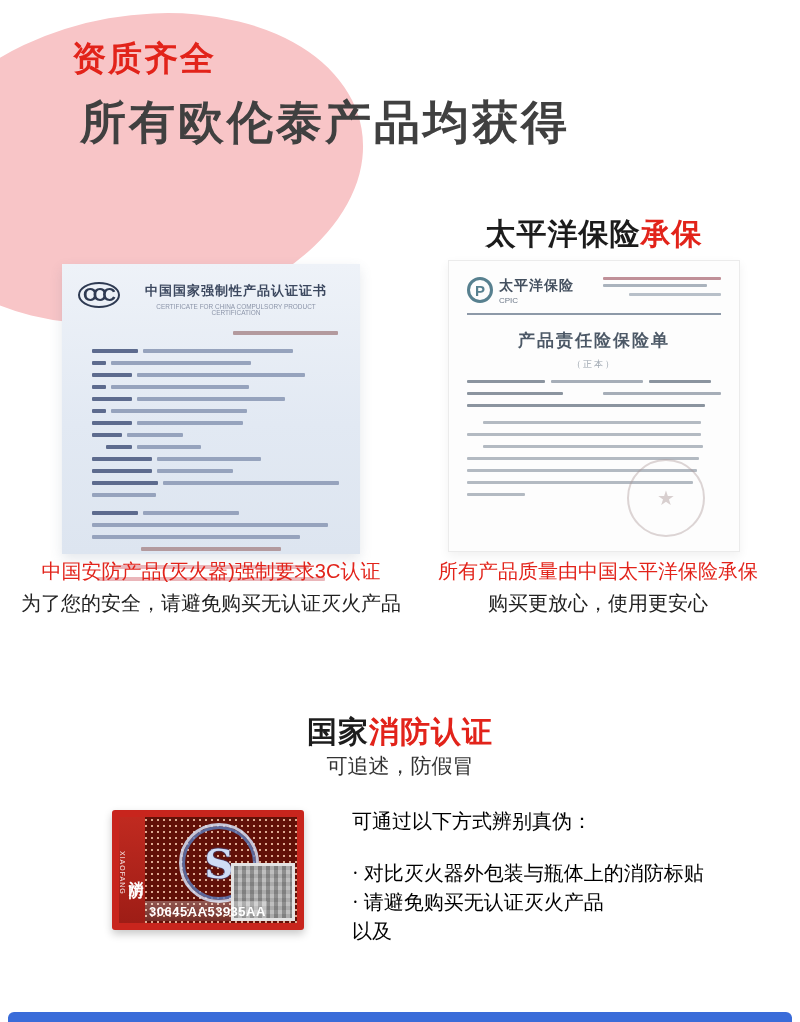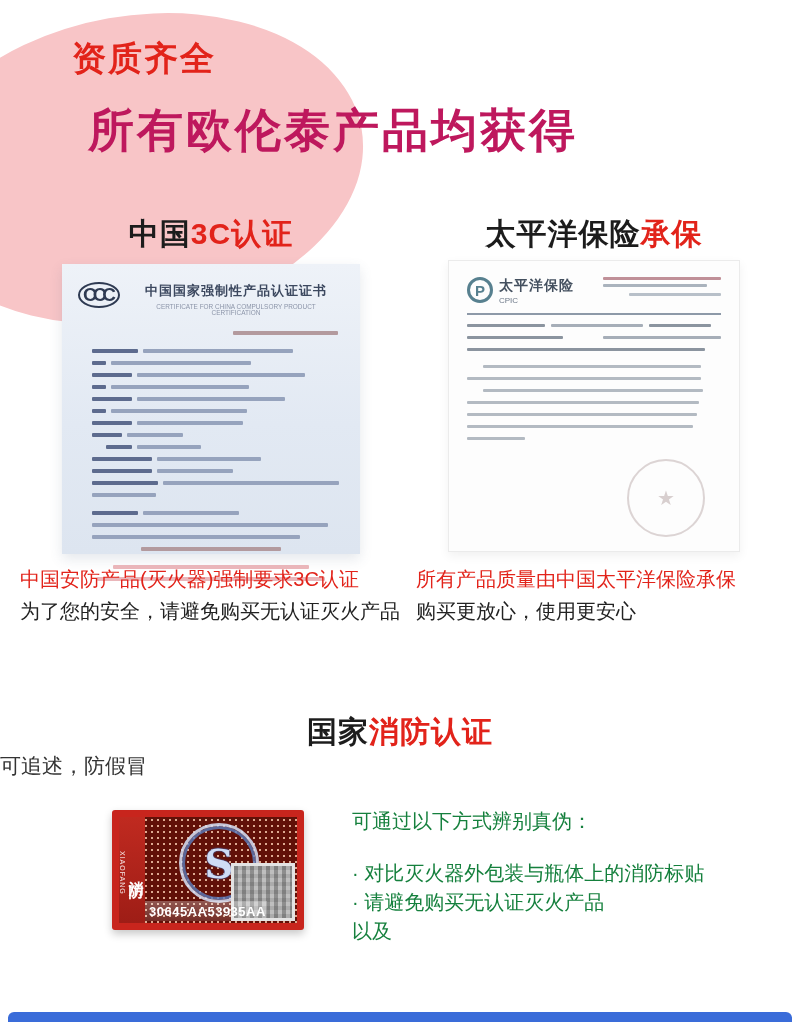--- a/index.html
+++ b/index.html
@@ -6,21 +6,21 @@
   body{font-family:"Liberation Sans","DejaVu Sans",sans-serif;}
   .page{position:relative;width:800px;height:1022px;background:#fff;overflow:hidden;margin:0 auto;}
 
   
   .blob{position:absolute;left:-95px;top:16px;width:460px;height:305px;
         background:#f8c5c7;border-radius:50%;transform:rotate(-10deg);z-index:0;}
 
   .badge{position:absolute;left:72px;top:36px;font-size:34px;font-weight:bold;
          color:#e2231a;z-index:2;letter-spacing:2px;}
   .title{position:absolute;left:72px;top:84px;font-size:46px;font-weight:bold;
-         color:#be185d;z-index:2;letter-spacing:3px;margin:16px;}
+         color:#404040;z-index:2;letter-spacing:3px;margin:8px;}
 
   .col-head{position:absolute;top:214px;font-size:30px;font-weight:bold;color:#1c1c1c;
             text-align:center;z-index:2;letter-spacing:1px;}
   .col-head .red{color:#e2231a;}
   .col-head.left{left:42px;width:338px;}
   .col-head.right{left:428px;width:332px;}
 
   
   .cert{position:absolute;z-index:1;box-sizing:border-box;}
   .cert.c3{left:62px;top:264px;width:298px;height:290px;
@@ -62,32 +62,32 @@
   .cp-copy{text-align:center;font-size:9px;color:#9aa3ad;margin-top:6px;letter-spacing:2px;}
   .cpln{display:flex;gap:6px;height:3px;margin-top:9px;}
   .cpln i{display:block;height:3px;border-radius:1px;background:#a6aeb8;}
   .cpln i.d{background:#8b949f;}
   .cpln.para i{background:#b3bac2;}
   .cpln.ind{margin-left:16px;}
   .cp-stamp{position:absolute;right:34px;bottom:14px;width:74px;height:74px;border-radius:50%;
             border:2px solid rgba(170,150,150,.4);display:flex;align-items:center;justify-content:center;
             color:rgba(170,150,150,.45);font-size:20px;}
 
-  .cap{position:absolute;margin:8px;text-align:left;z-index:2;}
+  .cap{position:absolute;margin:0;text-align:center;z-index:2;}
   .cap.red{color:#e2231a;font-size:20px;}
   .cap.dark{color:#222;font-size:20px;}
   .cap.l1{left:12px;width:398px;top:558px;}
   .cap.l2{left:12px;width:398px;top:590px;}
   .cap.r1{left:408px;width:380px;top:558px;}
   .cap.r2{left:408px;width:380px;top:590px;}
 
   .fire-head{position:absolute;left:0;width:800px;top:712px;text-align:center;
              font-size:30px;font-weight:bold;color:#1c1c1c;letter-spacing:1px;}
   .fire-head .red{color:#e2231a;}
-  .fire-sub{position:absolute;left:0;width:800px;top:752px;
+  .fire-sub{position:absolute;left:0;width:800px;top:752px;text-align:center;
             font-size:21px;color:#333;}
 
   
   .sticker{position:absolute;left:112px;top:810px;width:192px;height:120px;background:#c8251d;
            border-radius:3px;box-shadow:0 4px 9px rgba(0,0,0,.22);z-index:2;padding:7px;box-sizing:border-box;}
   .stk-inner{position:relative;width:100%;height:100%;display:flex;
              background:radial-gradient(rgba(244,197,170,.85) .8px,transparent 1.3px) 0 0/6px 6px,#611008;}
   .stk-side{flex:0 0 26px;background:linear-gradient(180deg,#c02a20,#9e1d16);
             display:flex;flex-direction:column;align-items:center;padding-top:4px;
             writing-mode:vertical-rl;text-orientation:mixed;color:#fff;}
@@ -101,40 +101,37 @@
                    color:#cfdcf5;text-shadow:0 0 2px #4a6db5,0 0 1px #4a6db5;}
   .stk-qr{position:absolute;right:2px;bottom:2px;width:64px;height:58px;border:3px solid #e3e3e3;
           background:repeating-linear-gradient(0deg,#b9b9b9 0 4px,#cdcdcd 4px 8px),
                      repeating-linear-gradient(90deg,rgba(110,110,110,.55) 0 4px,rgba(210,210,210,.4) 4px 8px);
           background-blend-mode:multiply;filter:blur(.6px);box-sizing:border-box;}
   .stk-code{position:absolute;left:0;bottom:2px;height:20px;width:118px;
             background:linear-gradient(180deg,rgba(255,255,255,.30),rgba(255,255,255,.12));
             color:#fff;font-size:13px;font-weight:bold;letter-spacing:.5px;
             display:flex;align-items:center;padding-left:4px;white-space:nowrap;}
 
-  .verify{position:absolute;left:352px;top:808px;width:430px;z-index:2;color:#15803d;}
+  .verify{position:absolute;left:352px;top:808px;width:430px;z-index:2;color:#000000;font-family:Liberation Serif, serif;}
   .verify-head{font-size:20px;margin:0 0 24px 0;}
   .verify-line{font-size:20px;line-height:29px;margin:0;}
 
   .bottom-bar{position:absolute;left:8px;right:8px;bottom:0;height:10px;
               background:#3a6cd9;border-radius:6px 6px 0 0;z-index:3;}
 </style>
 </head>
 <body>
 
 <div class="page">
 
   <div class="blob"></div>
 
   <div class="badge">资质齐全</div>
   <h1 class="title">所有欧伦泰产品均获得</h1>
 
-  <div class="col-head left">
-    <span>中国</span><span class="red">3C认证</span>
-  </div>
   <div class="col-head right">
     <span>太平洋保险</span><span class="red">承保</span>
   </div>
 
   <div class="cert c3">
     <div class="c3-head">
       <div class="ccc-oval">CCC</div>
       <div class="c3-titles">
         <div class="c3-title">中国国家强制性产品认证证书</div>
         <div class="c3-sub">CERTIFICATE FOR CHINA COMPULSORY PRODUCT CERTIFICATION</div>
@@ -223,20 +220,22 @@
       <div class="cpic-names">
         <div class="cpic-cn">太平洋保险</div>
         <div class="cpic-en">CPIC</div>
       </div>
       <div class="cp-corner">
           <i class="r1"></i>
           <i class="r2"></i>
           <i class="r3"></i>
         </div>
     </div>
+    <div class="cp-title">产品责任险保险单</div>
+    <div class="cp-copy">（正本）</div>
     <div style="margin-top:8px">
       <div class="cpln">
           <i class="d" style="width:78px"></i>
           <i style="width:92px"></i>
           <i class="d" style="width:62px"></i>
         </div>
       <div class="cpln">
           <i class="d" style="width:96px"></i>
           <i style="width:118px;margin-left:auto"></i>
         </div>

